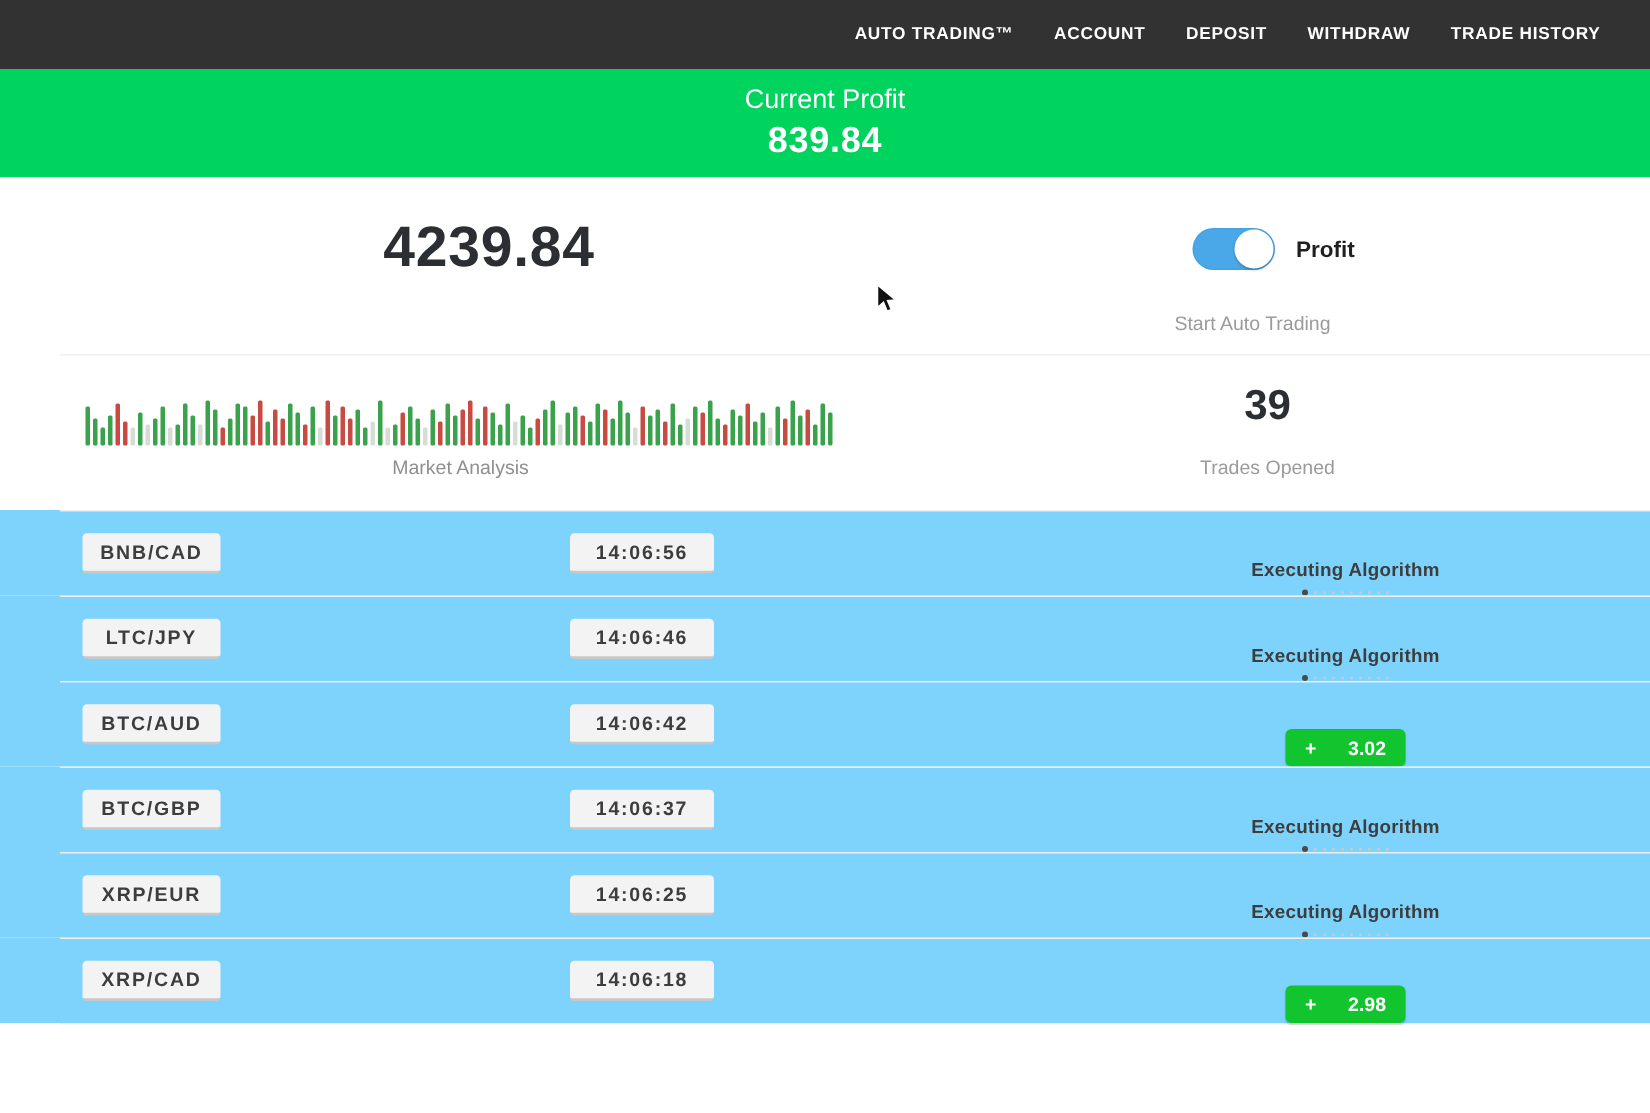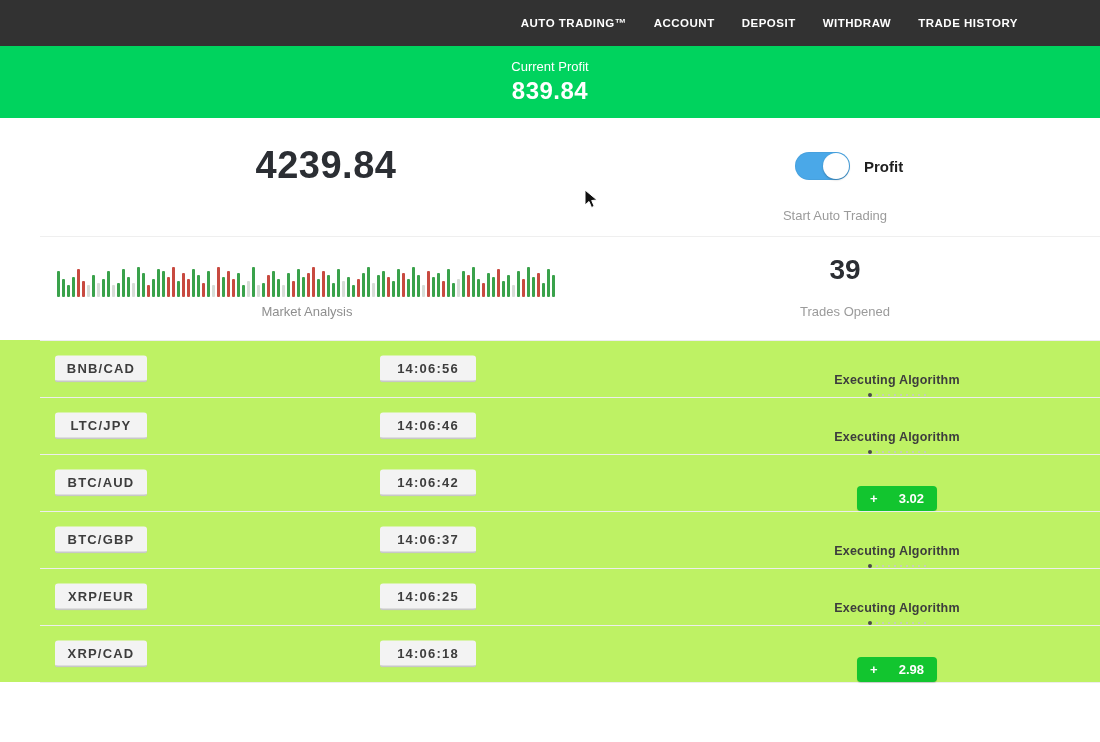--- a/index.html
+++ b/index.html
@@ -4,31 +4,31 @@
 <style>
   html,body{margin:0;padding:0;}
   body{
     width:1100px;height:742px;overflow:hidden;background:#ffffff;position:relative;
     font-family:"Liberation Sans", sans-serif;
     -webkit-font-smoothing:antialiased;
   }
   
   .nav{
     height:46px;background:var(--nav-bg);display:flex;align-items:center;
-    justify-content:flex-end;gap:27px;padding-right:82px;box-sizing:border-box;
+    justify-content:flex-end;gap:27px;padding-right:33px;box-sizing:border-box;
   }
   .nav-item{
     color:#ffffff;font-size:11.5px;font-weight:bold;letter-spacing:.5px;cursor:pointer;white-space:nowrap;
   }
   
   .banner{
     height:72px;background:var(--banner-green);display:flex;flex-direction:column;
     align-items:center;justify-content:center;color:#fff;
   }
-  .banner-label{font-size:13px;font-weight:500;margin-bottom:3px;}
+  .banner-label{font-size:18px;font-weight:500;margin-bottom:3px;}
   .banner-value{font-size:24px;font-weight:bold;letter-spacing:.5px;}
   
   .summary{position:relative;height:222px;background:#fff;}
   .balance-value{position:absolute;left:76px;width:500px;top:26px;text-align:center;
     font-size:38px;font-weight:bold;color:#2b2e33;letter-spacing:.5px;}
   .balance-label{position:absolute;left:62px;width:500px;top:90px;text-align:center;
     font-size:13px;color:#9b9b9b;}
   .toggle{position:absolute;left:795px;top:34px;width:55px;height:28px;border-radius:14px;
     background:var(--toggle-blue);cursor:pointer;box-shadow:inset 0 0 0 1px rgba(0,0,0,.04);}
   .knob{position:absolute;right:1px;top:1px;width:26px;height:26px;border-radius:50%;
@@ -40,21 +40,21 @@
   .bars{position:absolute;left:57px;top:139px;height:40px;width:505px;
     display:flex;align-items:flex-end;gap:2px;}
   .bar{width:3px;border-radius:1px;}
   .market-label{position:absolute;left:57px;width:500px;top:186px;text-align:center;
     font-size:13px;color:#8f8f8f;}
   .trades-value{position:absolute;left:745px;width:200px;top:136px;text-align:center;
     font-size:28px;font-weight:bold;color:#2b2e33;}
   .trades-label{position:absolute;left:745px;width:200px;top:186px;text-align:center;
     font-size:13px;color:#9b9b9b;}
   
-  .trade-row{position:relative;height:57px;background:#bef264;}
+  .trade-row{position:relative;height:57px;background:#7dd3fc;}
   .row-divider{position:absolute;top:0;left:40px;right:0;height:1px;background:#ededed;}
   .bottom-divider{height:1px;margin-left:40px;background:#ededed;}
   .chip{position:absolute;top:50%;transform:translateY(-50%);background:#f3f3f3;
     border-bottom:2px solid #c8c8c8;border-radius:3px;font-weight:bold;font-size:13px;
     color:#3d3d3d;letter-spacing:1.2px;text-align:center;padding:5px 0;box-sizing:border-box;}
   .pair-chip{left:55px;width:92px;}
   .time-chip{left:380px;width:96px;}
   .status-wrap{position:absolute;left:787px;width:220px;top:0;height:100%;
     display:flex;flex-direction:column;align-items:center;justify-content:flex-end;}
   .exec-label{font-size:12.5px;font-weight:bold;color:#3d3d3d;letter-spacing:.2px;}

